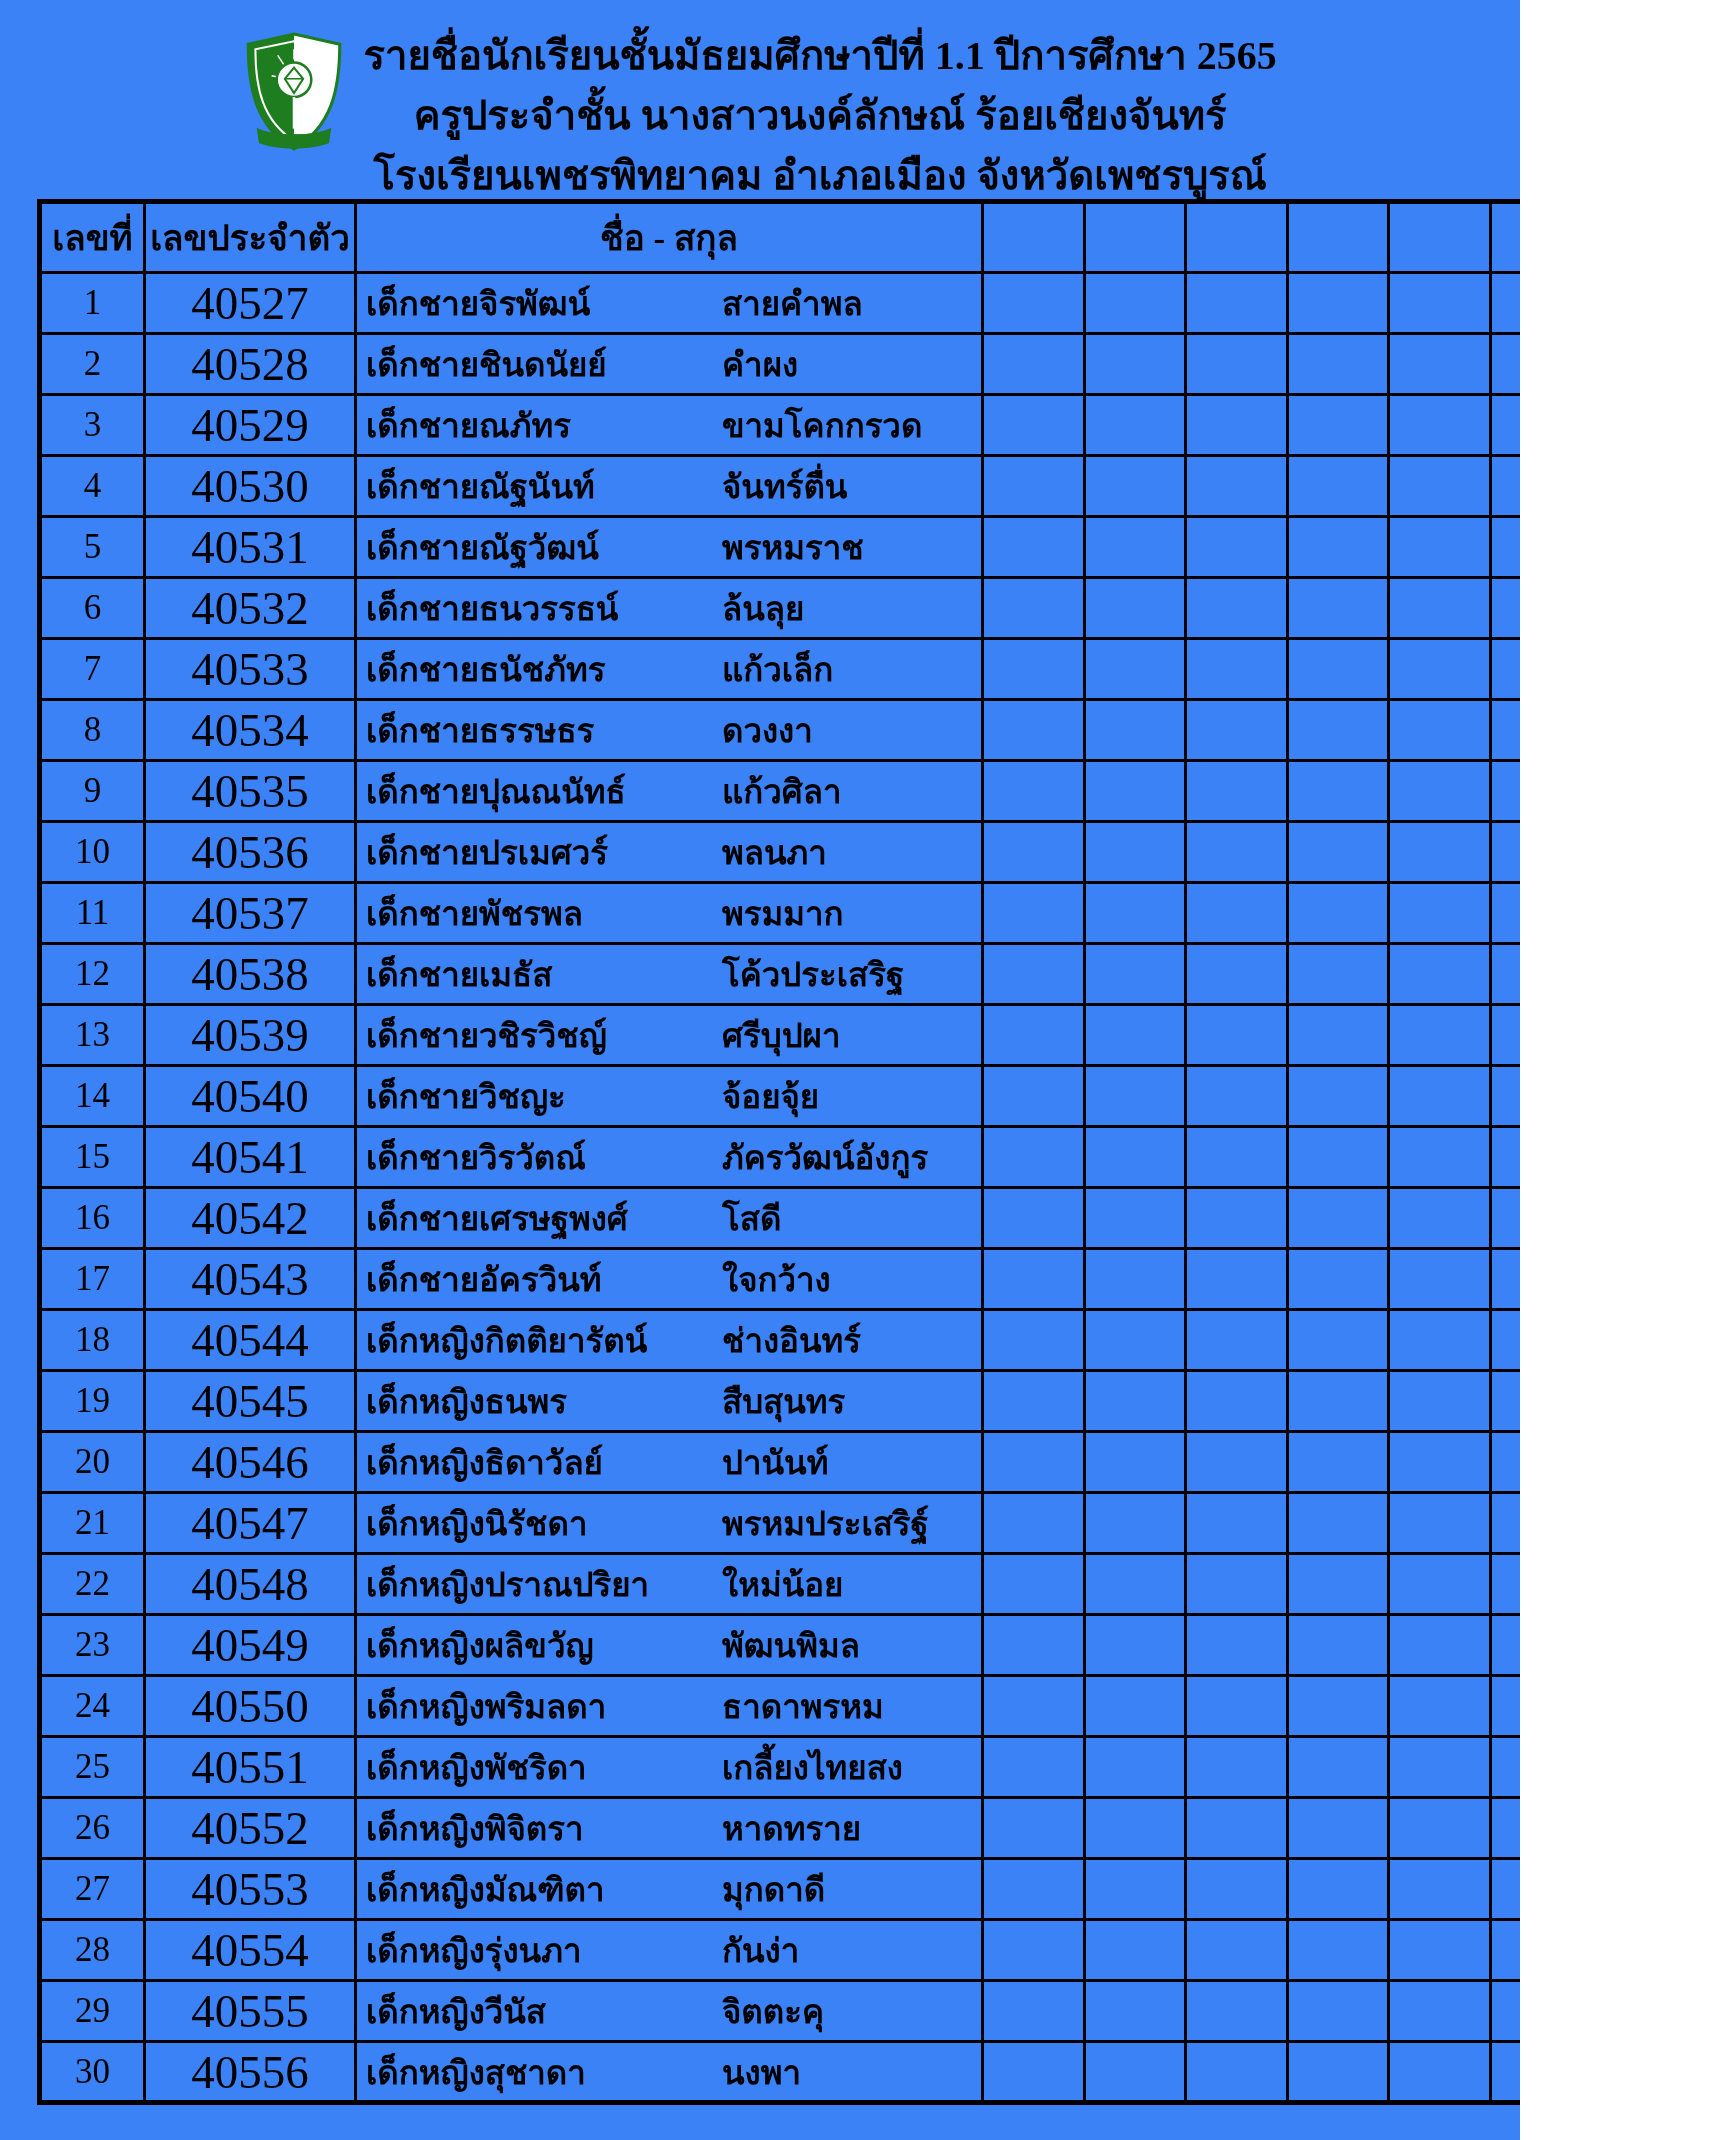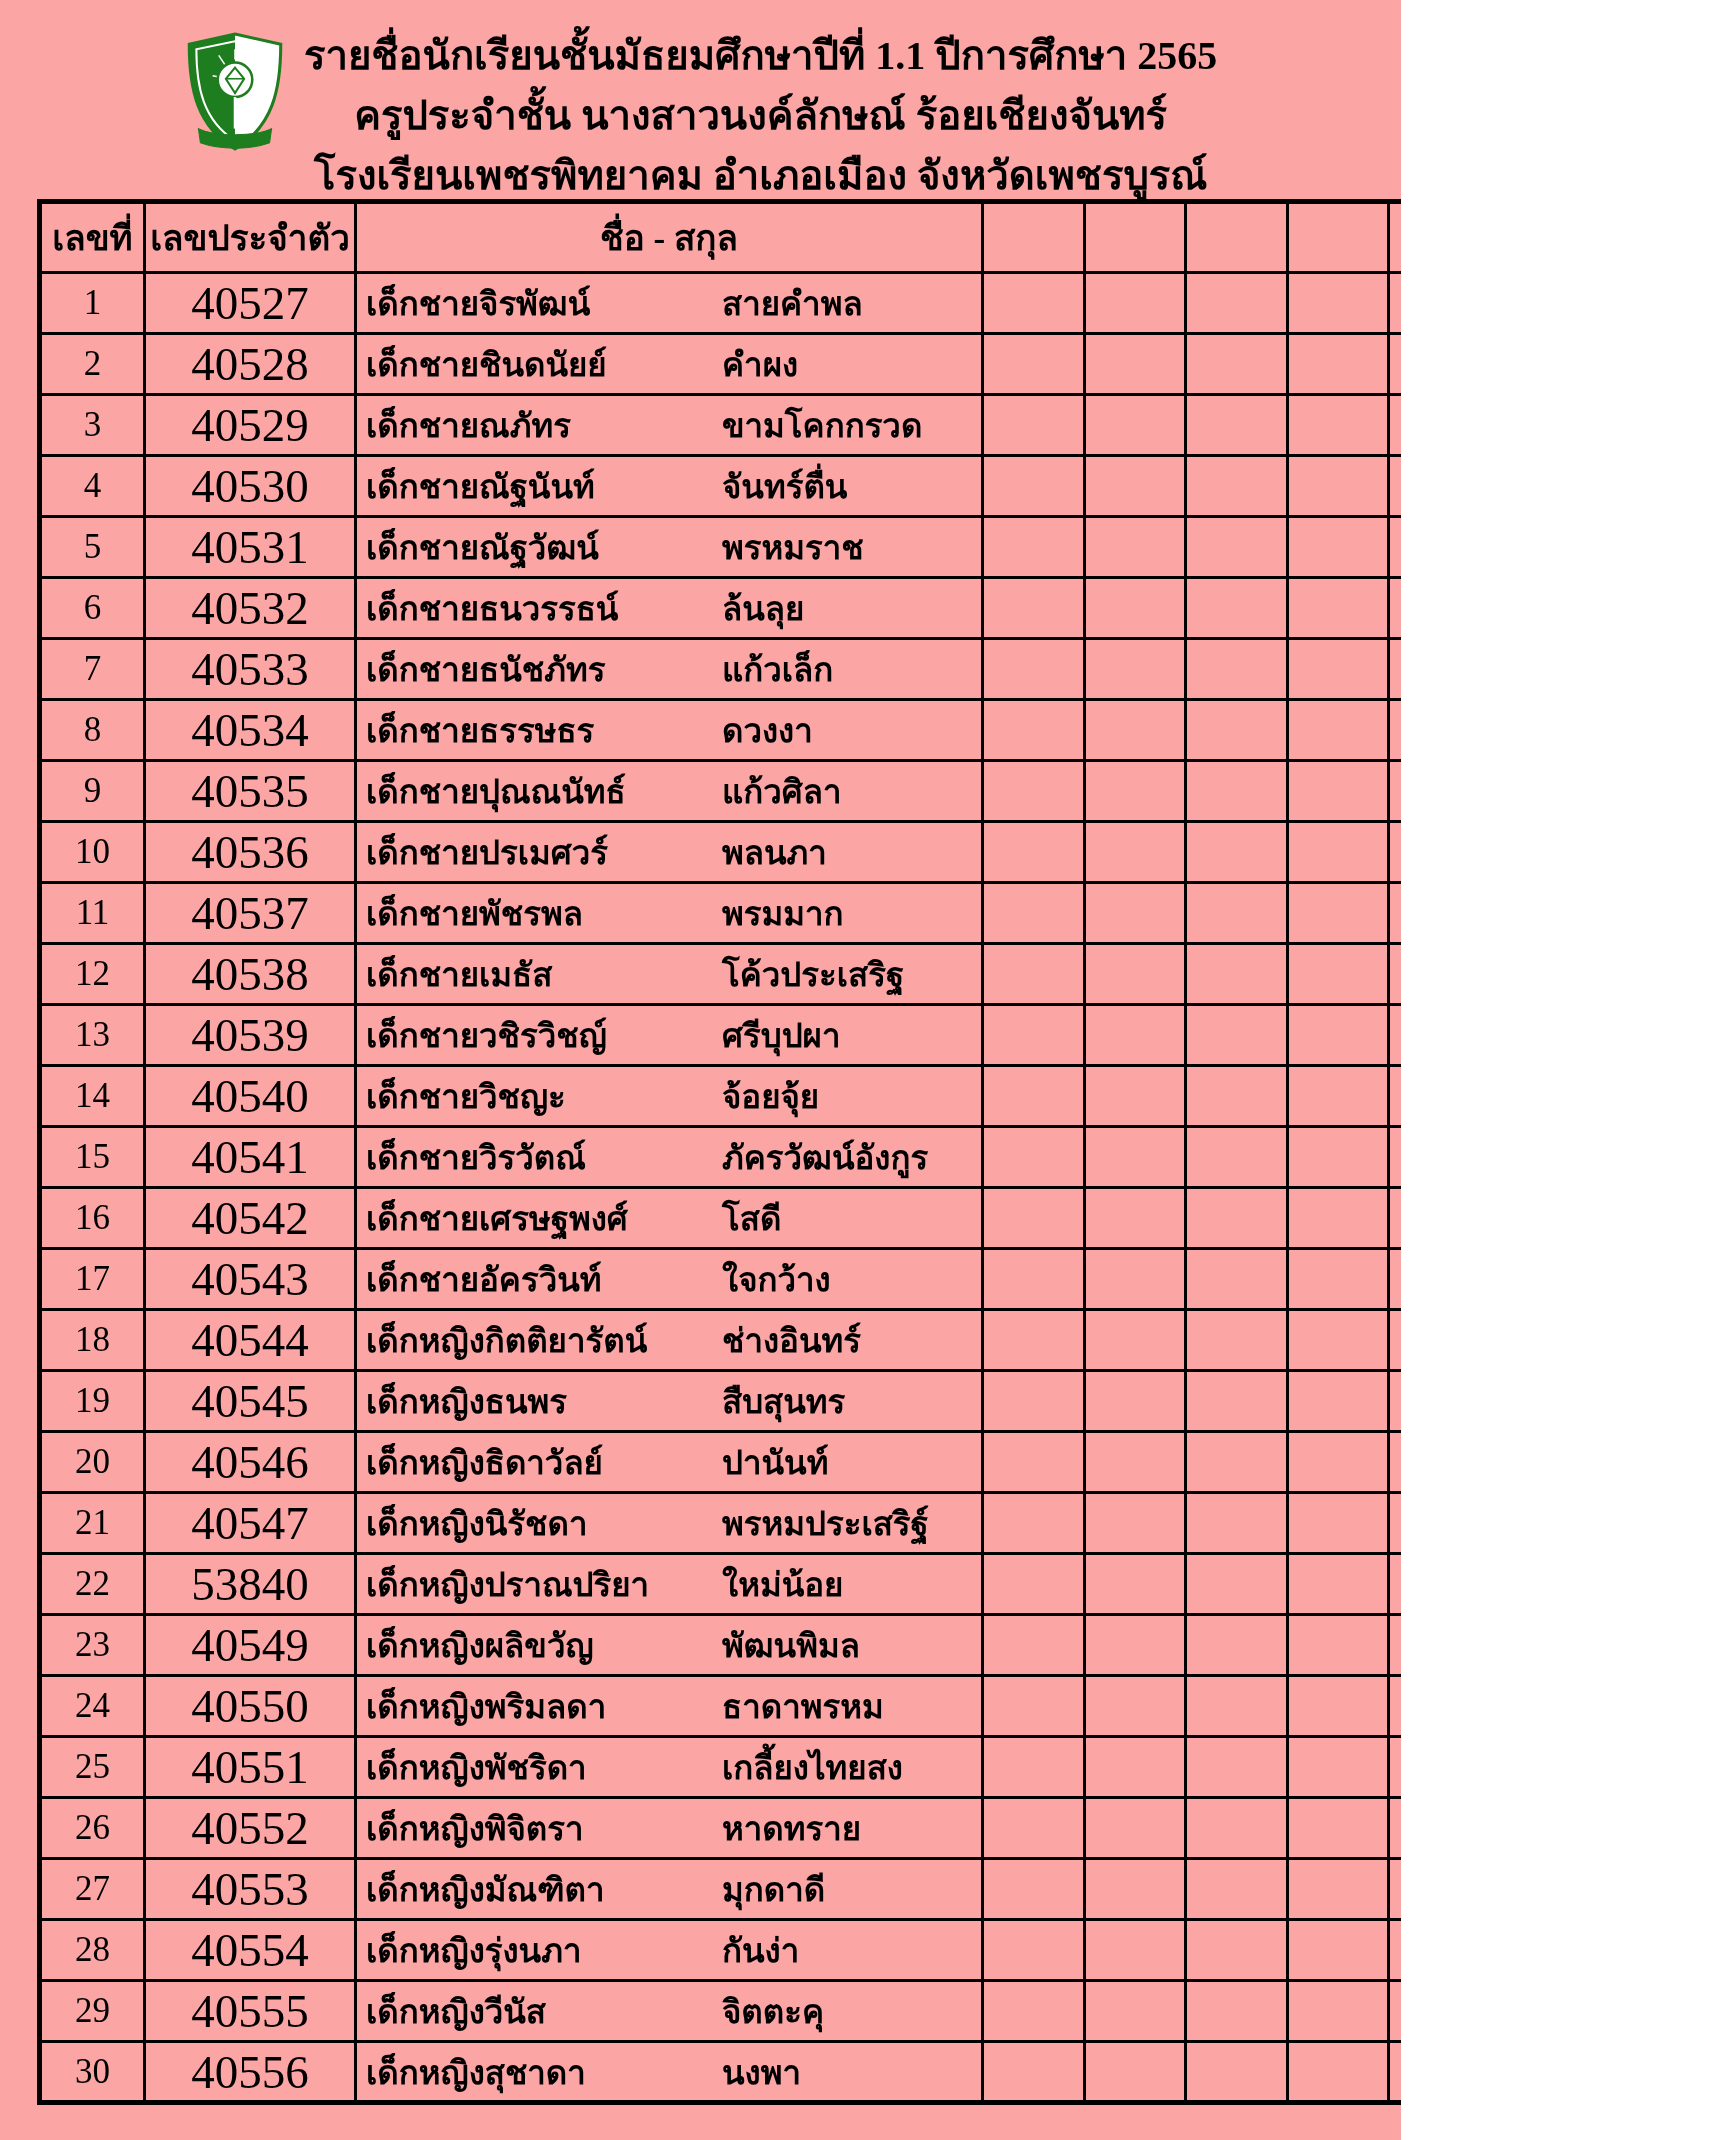--- a/index.html
+++ b/index.html
@@ -1,20 +1,20 @@
 <!DOCTYPE html>
 <html style="font-size:14.6px"><head>
 <meta charset="utf-8">
 <style>
   html,body{margin:0;padding:0;background:#ffffff;}
   .page{
     position:relative;
-    width:1401px;
+    width:1520px;
     height:2141px;
-    background:#fca5a5;
+    background:#3b82f6;
     font-family:"Liberation Serif","DejaVu Serif",serif;
     color:#000;
     overflow:hidden;
   }
   
   .doc-header{
     display:flex;
     justify-content:center;
     align-items:flex-start;
     gap:18.3px;
@@ -438,21 +438,21 @@
           <td class="c-empty"></td>
           <td class="c-empty"></td>
           <td class="c-empty"></td>
           <td class="c-empty"></td>
           <td class="c-empty"></td>
           <td class="c-empty"></td>
           <td class="c-empty"></td>
         </tr>
         <tr>
           <td class="c-no">22</td>
-          <td class="c-id">53840</td>
+          <td class="c-id">40548</td>
           <td class="c-name">
             <span class="fname">เด็กหญิงปราณปริยา</span>
             <span class="lname">ใหม่น้อย</span>
           </td>
           <td class="c-empty"></td>
           <td class="c-empty"></td>
           <td class="c-empty"></td>
           <td class="c-empty"></td>
           <td class="c-empty"></td>
           <td class="c-empty"></td>

